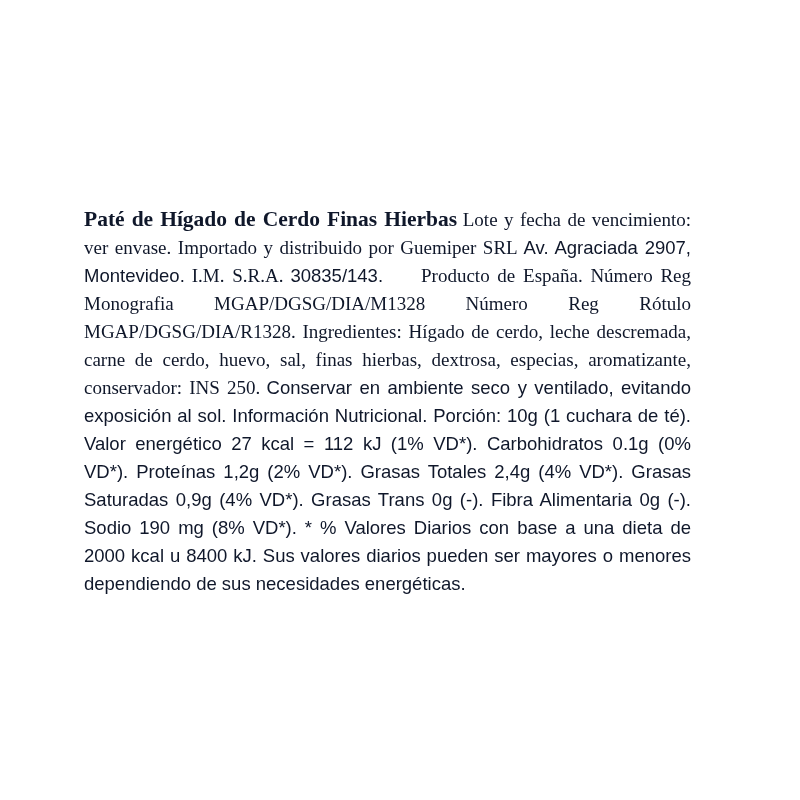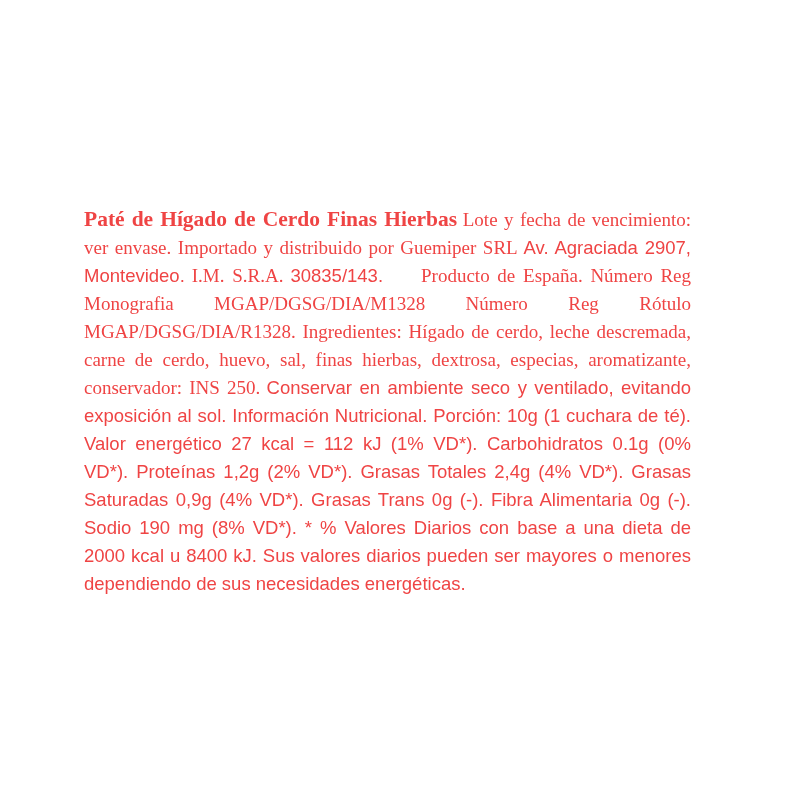--- a/index.html
+++ b/index.html
@@ -14,21 +14,21 @@
     position: relative;
     width: 800px;
     height: 800px;
     background: #ffffff;
   }
   .label-block {
     position: absolute;
     left: 84px;
     top: 206px;
     width: 607px;
-    color: #ef4444;
+    color: #0f172a;
     text-align: justify;
     line-height: 27px;
     filter: blur(0.3px);
   }
   .label-block p {
     margin: 0;
     padding: 0;
   }
   .serif {
     font-family: "Liberation Serif", "DejaVu Serif", serif;

